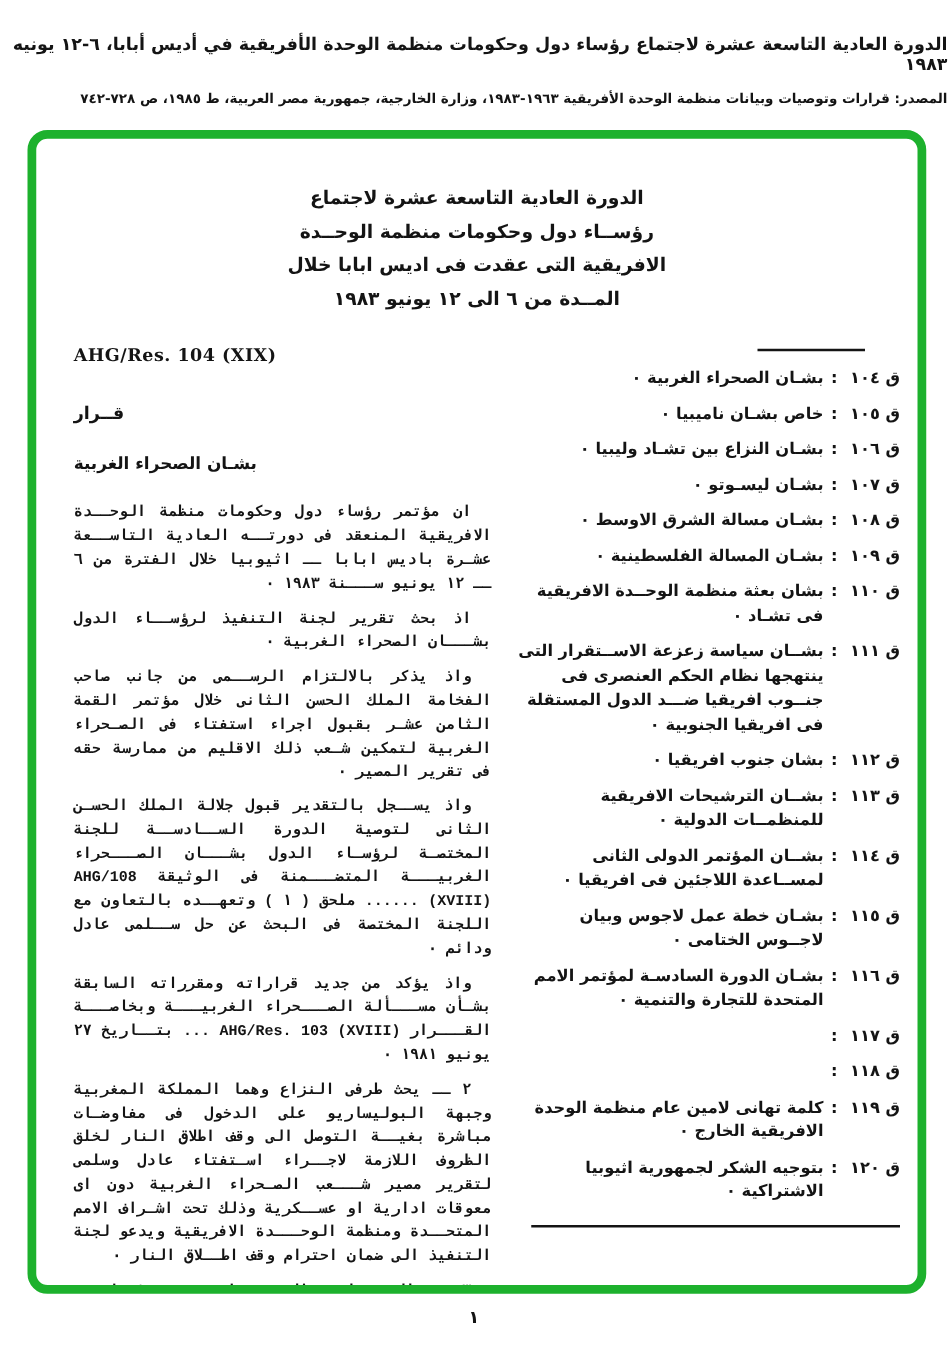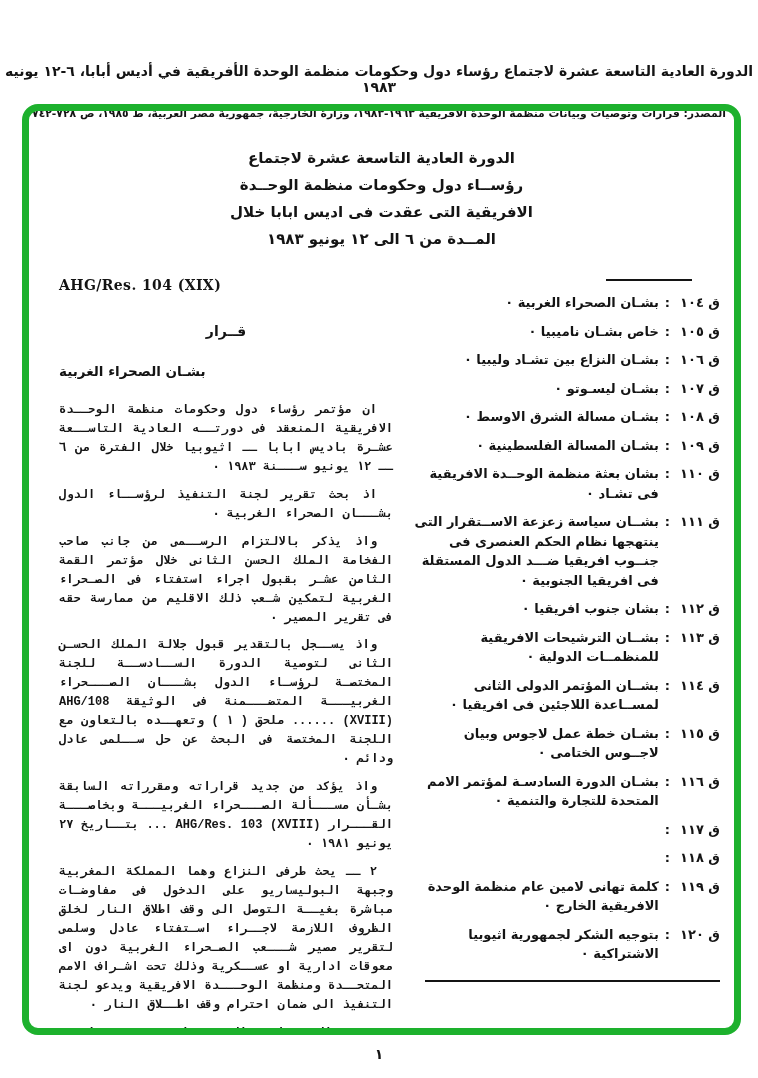--- a/index.html
+++ b/index.html
@@ -10,25 +10,24 @@
   html,body{width:758px;height:1078px;}
   body{
     position:relative;
     background:#ffffff;
     color:var(--ink);
     font-family:"DejaVu Sans",sans-serif;
     overflow:hidden;
   }
   
   .top-header{
-    padding-top:15px;
-    text-align:center;
-    direction:rtl;
-    font-weight:bold;
-    margin-top:48px;
+    padding-top:28px;
+    text-align:right;
+    direction:rtl;
+    font-weight:bold;
   }
   .top-header .line1{
     font-size:14px;
     letter-spacing:.2px;
   }
   .top-header .line2{
     font-size:10.8px;
     margin-top:12px;
   }
   
@@ -64,21 +63,21 @@
   .ref-line{
     direction:ltr;
     text-align:left;
     font-family:"DejaVu Serif",serif;
     font-weight:bold;
     font-size:14px;
     letter-spacing:.4px;
   }
   .res-heading-1{
     margin-top:30px;
-    text-align:center;
+    text-align:left;
     direction:rtl;
     font-weight:bold;
     font-size:14px;
   }
   .res-heading-2{
     margin-top:24px;
     text-align:left;
     direction:rtl;
     font-weight:bold;
     font-size:13.5px;

